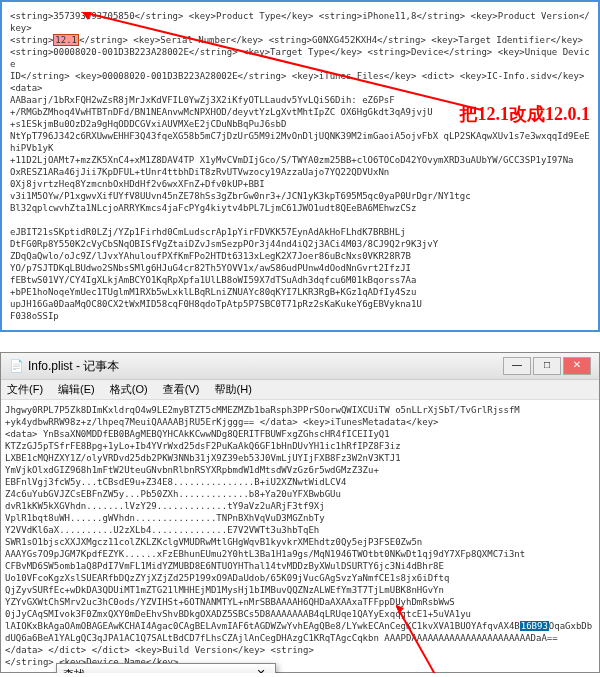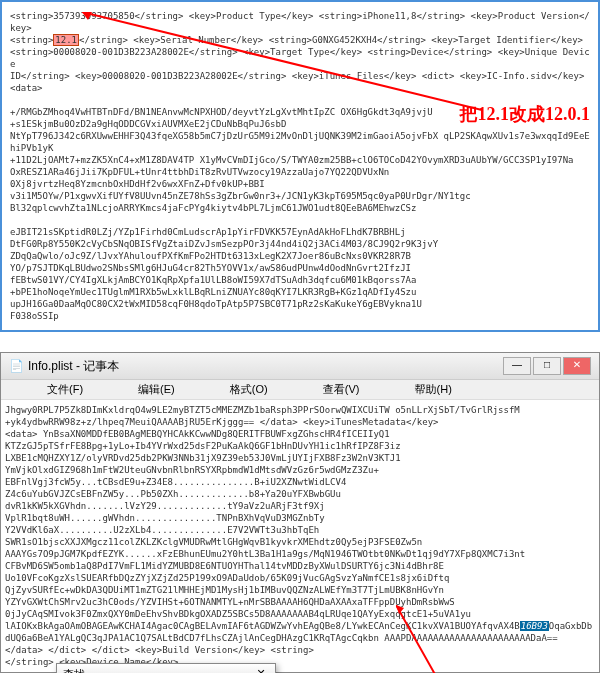--- a/index.html
+++ b/index.html
@@ -7,44 +7,44 @@
     
     .panel1 { border: 2px solid #4a90d9; padding: 4px; margin-bottom: 20px; background: #fff; position: relative; }
     .panel2 { border: 1px solid #888; background: #fff; position: relative; }
     
     .titlebar { background: linear-gradient(#f5f5f5,#e0e0e0); border-bottom: 1px solid #ccc; padding: 4px 8px; font-size: 12px; display: flex; align-items: center; }
     .ctrl-btns { display: flex; margin-left: auto; }
     .ctrl-btn { width: 28px; height: 18px; border: 1px solid #aaa; background: #eee; margin-left: 2px; text-align: center; font-size: 10px; line-height: 14px; cursor: pointer; }
     .close-btn { background: #e66; color: #fff; }
     
     .menubar { background: #f0f0f0; padding: 2px 6px; font-size: 11px; border-bottom: 1px solid #ddd; }
-    .menubar span { margin-right: 12px; cursor: pointer; margin-left: 40px; }
+    .menubar span { margin-right: 12px; cursor: pointer; }
     
     .content { padding: 4px; font-family: Consolas, monospace; font-size: 9px; line-height: 12px; word-break: break-all; color: #333; overflow: hidden; }
     
     .hl-red { background: #f99; border: 1px solid #c2410c; padding: 0 1px; }
-    .hl-blue { background: #0369a1; color: #fff; padding: 0 1px; font-style: italic; }
+    .hl-blue { background: #0369a1; color: #fff; padding: 0 1px; }
     
     .annotation { position: absolute; color: #f00; font-size: 18px; font-weight: bold; font-family: "SimSun", serif; }
     .arrow { position: absolute; pointer-events: none; }
     
     .find-dialog { position: absolute; top: 310px; left: 55px; width: 220px; background: #f0f0f0; border: 1px solid #888; box-shadow: 2px 2px 6px rgba(0,0,0,0.3); font-size: 11px; z-index: 10; }
     .find-title { background: linear-gradient(#fff,#e0e0e0); padding: 3px 6px; border-bottom: 1px solid #ccc; display: flex; }
     .find-close { margin-left: auto; cursor: pointer; width: 16px; text-align: center; }
   </style>
 </head>
 <body>
 
 <div class="panel1">
   <div class="content">
     <span>&lt;string&gt;357393093705850&lt;/string&gt;   &lt;key&gt;Product Type&lt;/key&gt;   &lt;string&gt;iPhone11,8&lt;/string&gt;   &lt;key&gt;Product Version&lt;/key&gt;</span><br>
     <span>&lt;string&gt;</span><span class="hl-red">12.1</span><span>&lt;/string&gt;   &lt;key&gt;Serial Number&lt;/key&gt;   &lt;string&gt;G0NXG452KXH4&lt;/string&gt;   &lt;key&gt;Target Identifier&lt;/key&gt;</span><br>
     <span>&lt;string&gt;00008020-001D3B223A28002E&lt;/string&gt;   &lt;key&gt;Target Type&lt;/key&gt;   &lt;string&gt;Device&lt;/string&gt;   &lt;key&gt;Unique Device</span><br>
     <span>ID&lt;/string&gt;   &lt;key&gt;00008020-001D3B223A28002E&lt;/string&gt;   &lt;key&gt;iTunes Files&lt;/key&gt;   &lt;dict&gt;   &lt;key&gt;IC-Info.sidv&lt;/key&gt;   &lt;data&gt;</span><br>
-    <br>
+    <span>   AABaarj/1bRxFQH2wZsR8jMrJxKdVFIL0YwZj3X2iKfyOTLLaudv5YvLQiS6Dih:         eZ6PsF</span><br>
     <span>+/RMGbZMhoq4VwHTBTnDFd/BN1NEAnvwMcNPXHOD/deyvtYzLgXvtMhtIpZC     OX6HgGkdt3qA9jvjU</span><br>
     <span>+s1ESkjmBu0OzD2a9gHqODDCGVxiAUVMXeE2jCDuNbBqPuJ6sbD</span><br>
     <span>NtYpT796J342c6RXUwwEHHF3Q43fqeXG58b5mC7jDzUrG5M9i2MvOnDljUQNK39M2imGaoiA5ojvFbX   qLP2SKAqwXUv1s7e3wxqqId9EeEhiPVb1yK</span><br>
     <span>+11D2LjOAMt7+mzZK5XnC4+xM1Z8DAV4TP               X1yMvCVmDIjGco/S/TWYA0zm25BB+clO6TOCoD42YOvymXRD3uAUbYW/GCC3SP1yI97Na</span><br>
     <span>OxRESZ1ARa46jJii7KpDFUL+tUnr4ttbhDiT8zRvUTVwzocy19AzzaUajo7YQ22QDVUxNn         </span><br>
     <span>0Xj8jvrtzHeq8YzmcnbOxHDdHf2v6wxXFnZ+Dfv0kUP+BBI           </span><br>
     <span>v3i1M5OYw/P1xgwvXifUYfV8UUvn45nZE78hSs3gZbrGw0nr3+/JCN1yK3kpT695M5qc0yaP0UrDgr/NY1tgc</span><br>
     <span>Bl32qplcwvhZta1NLcjoARRYKmcs4jaFcPYg4kiytv4bPL7LjmC61JWO1udt8QEeBA6MEhwzCSz</span><br>
     <br>
     <span>eJBIT21sSKptidR0LZj/YZp1Firhd0CmLudscrAp1pYirFDVKK57EynAdAkHoFLhdK7BRBHLj</span><br>

